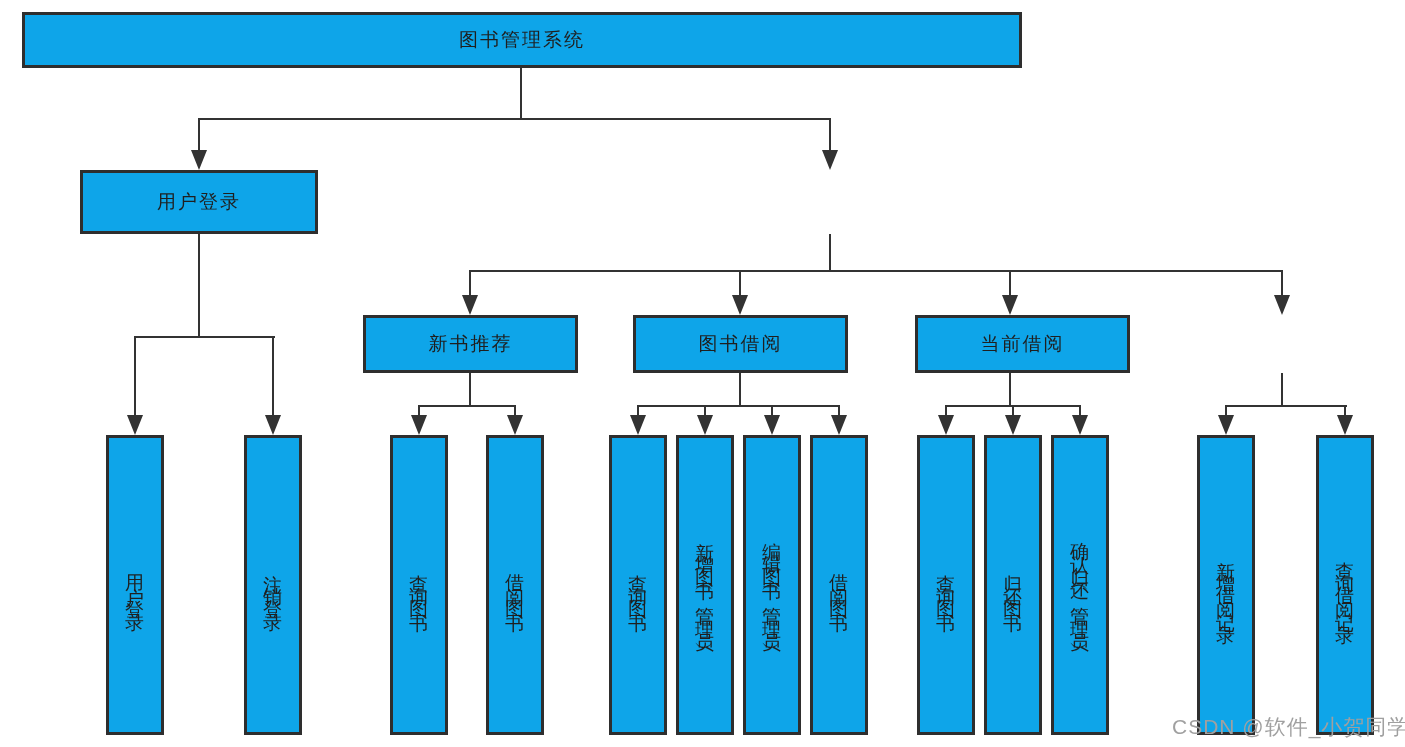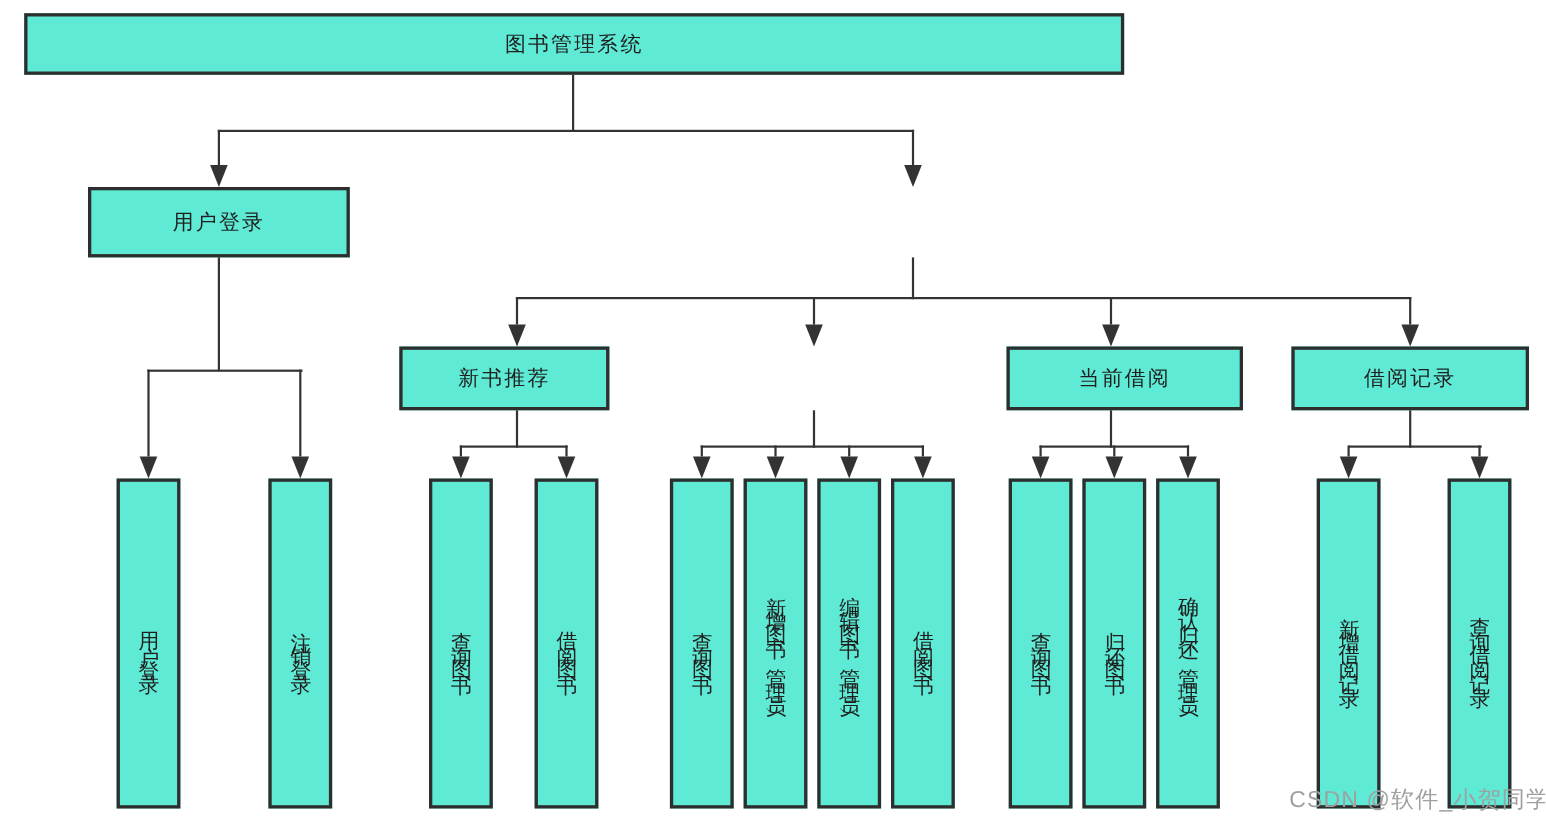--- a/index.html
+++ b/index.html
@@ -2,21 +2,21 @@
 <html><head>
 <meta charset="utf-8">
 <style>
   html,body{margin:0;padding:0;background:#ffffff;}
   .canvas{
     position:relative;width:1405px;height:747px;background:#ffffff;
     font-family:"Liberation Sans","DejaVu Sans",sans-serif;
     overflow:hidden;
   }
   .box{
-    position:absolute;box-sizing:border-box;background:#5eead4;
+    position:absolute;box-sizing:border-box;background:#0ea5e9;
     border:3px solid #2e2e2e;color:#1f1f1f;
     display:flex;align-items:center;justify-content:center;
   }
   .hlabel{font-size:19px;letter-spacing:2px;white-space:nowrap;}
   .leaf .vlabel{
     writing-mode:vertical-rl;text-orientation:mixed;
     font-size:19px;letter-spacing:13px;line-height:1;white-space:nowrap;
   }
   .hline,.vline{position:absolute;background:#333333;}
   .hline{height:2px;}
@@ -55,28 +55,28 @@
   <div class="drop" style="left:134px;top:336px;height:79px;"></div>
   <div class="drop" style="left:272px;top:336px;height:79px;"></div>
 
   <div class="vline" style="left:829px;top:234px;height:38px;"></div>
   <div class="hline" style="left:469px;top:270px;width:814px;"></div>
   <div class="drop" style="left:469px;top:270px;height:25px;"></div>
   <div class="drop" style="left:739px;top:270px;height:25px;"></div>
   <div class="drop" style="left:1009px;top:270px;height:25px;"></div>
   <div class="drop" style="left:1281px;top:270px;height:25px;"></div>
 
-  <div class="box" style="left:363px;top:315px;width:191px;height:58px;">
+  <div class="box" style="left:363px;top:315px;width:215px;height:58px;">
     <span class="hlabel">新书推荐</span>
+  </div>
+  <div class="box" style="left:633px;top:315px;width:215px;height:58px;">
+    <span class="hlabel">图书借阅</span>
   </div>
   <div class="box" style="left:903px;top:315px;width:215px;height:58px;margin-left:12px;">
     <span class="hlabel">当前借阅</span>
-  </div>
-  <div class="box" style="left:1174px;top:315px;width:216px;height:58px;">
-    <span class="hlabel">借阅记录</span>
   </div>
 
   <div class="vline" style="left:469px;top:373px;height:34px;"></div>
   <div class="hline" style="left:418px;top:405px;width:98px;"></div>
   <div class="drop" style="left:418px;top:405px;height:10px;"></div>
   <div class="drop" style="left:514px;top:405px;height:10px;"></div>
 
   <div class="vline" style="left:739px;top:373px;height:34px;"></div>
   <div class="hline" style="left:637px;top:405px;width:203px;"></div>
   <div class="drop" style="left:637px;top:405px;height:10px;"></div>

